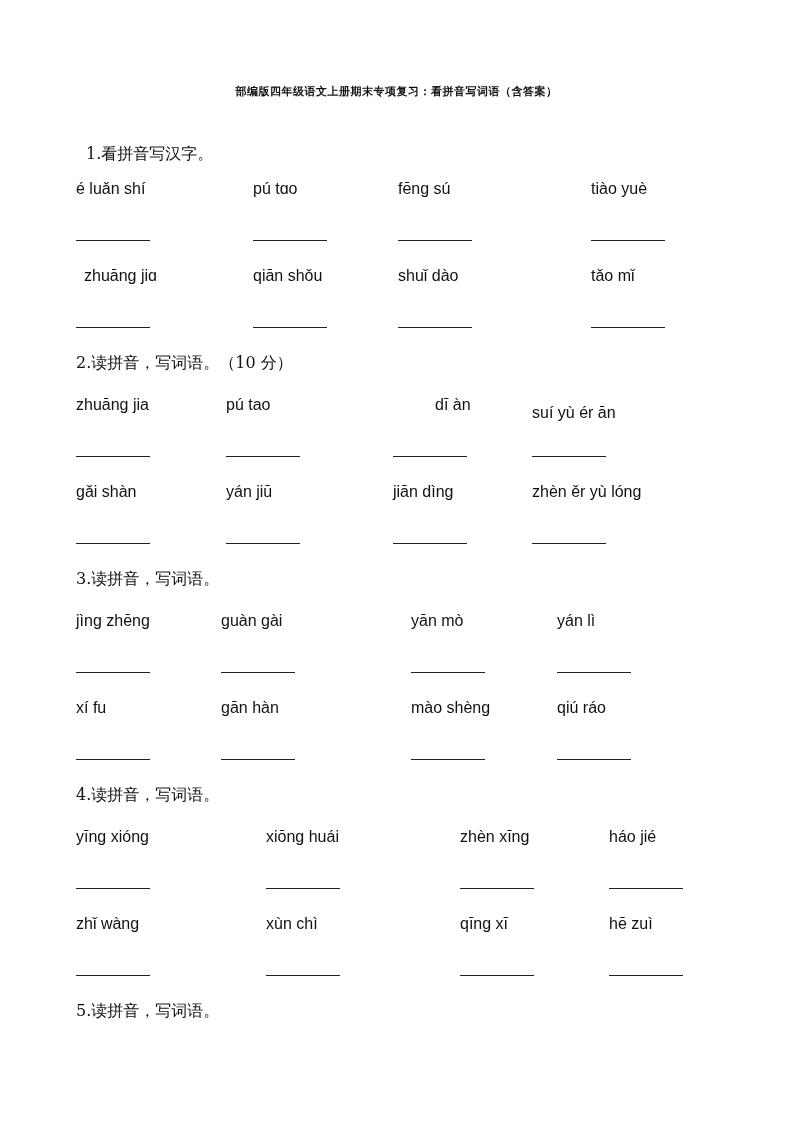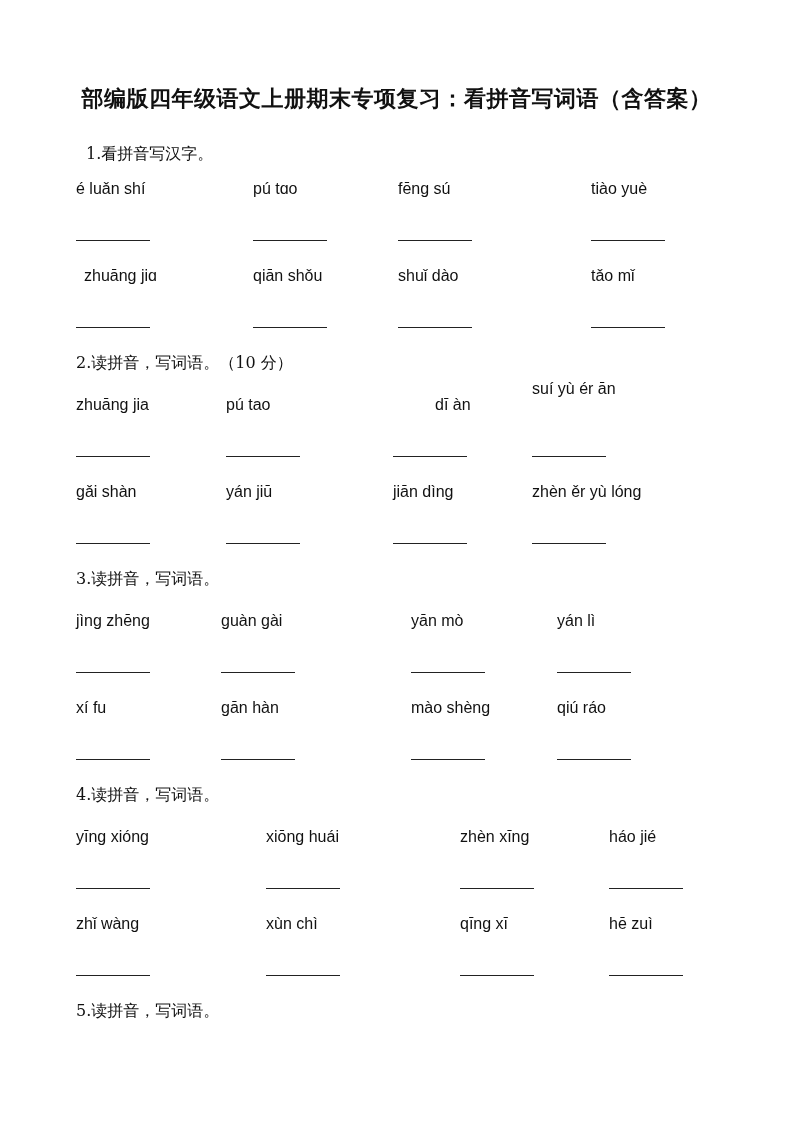--- a/index.html
+++ b/index.html
@@ -3,21 +3,21 @@
 <meta charset="utf-8">
 <style>
   html, body { margin: 0; padding: 0; background: #ffffff; }
   body {
     width: 793px; height: 1122px; position: relative; overflow: hidden;
     font-family: "Liberation Sans", "DejaVu Sans", sans-serif;
     color: #111111;
   }
   .title {
     position: absolute; left: 0; width: 793px; top: 84px;
-    text-align: center; font-size: 22px; font-weight: bold;
+    text-align: center; font-size: 11px; font-weight: bold;
     font-family: "DejaVu Serif", "Liberation Serif", serif;
     letter-spacing: 0.5px;
   }
   .heading {
     position: absolute; font-size: 16px;
     font-family: "DejaVu Serif", "Liberation Serif", serif;
   }
   .py {
     position: absolute; font-size: 16px; white-space: nowrap;
     font-family: "Liberation Sans", "DejaVu Sans", sans-serif;
@@ -47,21 +47,21 @@
 <div class="py" style="left:591px; top:267px;">tǎo mǐ</div>
 <div class="blank" style="left:76px; top:327px;"></div>
 <div class="blank" style="left:253px; top:327px;"></div>
 <div class="blank" style="left:398px; top:327px;"></div>
 <div class="blank" style="left:591px; top:327px;"></div>
 
 <div class="heading" style="left:76px; top:353px;">2.读拼音，写词语。（10 分）</div>
 <div class="py" style="left:76px; top:396px;">zhuāng jia</div>
 <div class="py" style="left:226px; top:396px;">pú tao</div>
 <div class="py" style="left:393px; top:396px;margin-left:42px;">dī àn</div>
-<div class="py" style="left:532px; top:380px;text-align:center;">suí yù ér ān</div>
+<div class="py" style="left:532px; top:404px;text-align:center;">suí yù ér ān</div>
 <div class="blank" style="left:76px; top:456px;"></div>
 <div class="blank" style="left:226px; top:456px;"></div>
 <div class="blank" style="left:393px; top:456px;"></div>
 <div class="blank" style="left:532px; top:456px;"></div>
 <div class="py" style="left:76px; top:483px;">gǎi shàn</div>
 <div class="py" style="left:226px; top:483px;">yán jiū</div>
 <div class="py" style="left:393px; top:483px;">jiān dìng</div>
 <div class="py" style="left:532px; top:483px;">zhèn ěr yù lóng</div>
 <div class="blank" style="left:76px; top:543px;"></div>
 <div class="blank" style="left:226px; top:543px;"></div>

